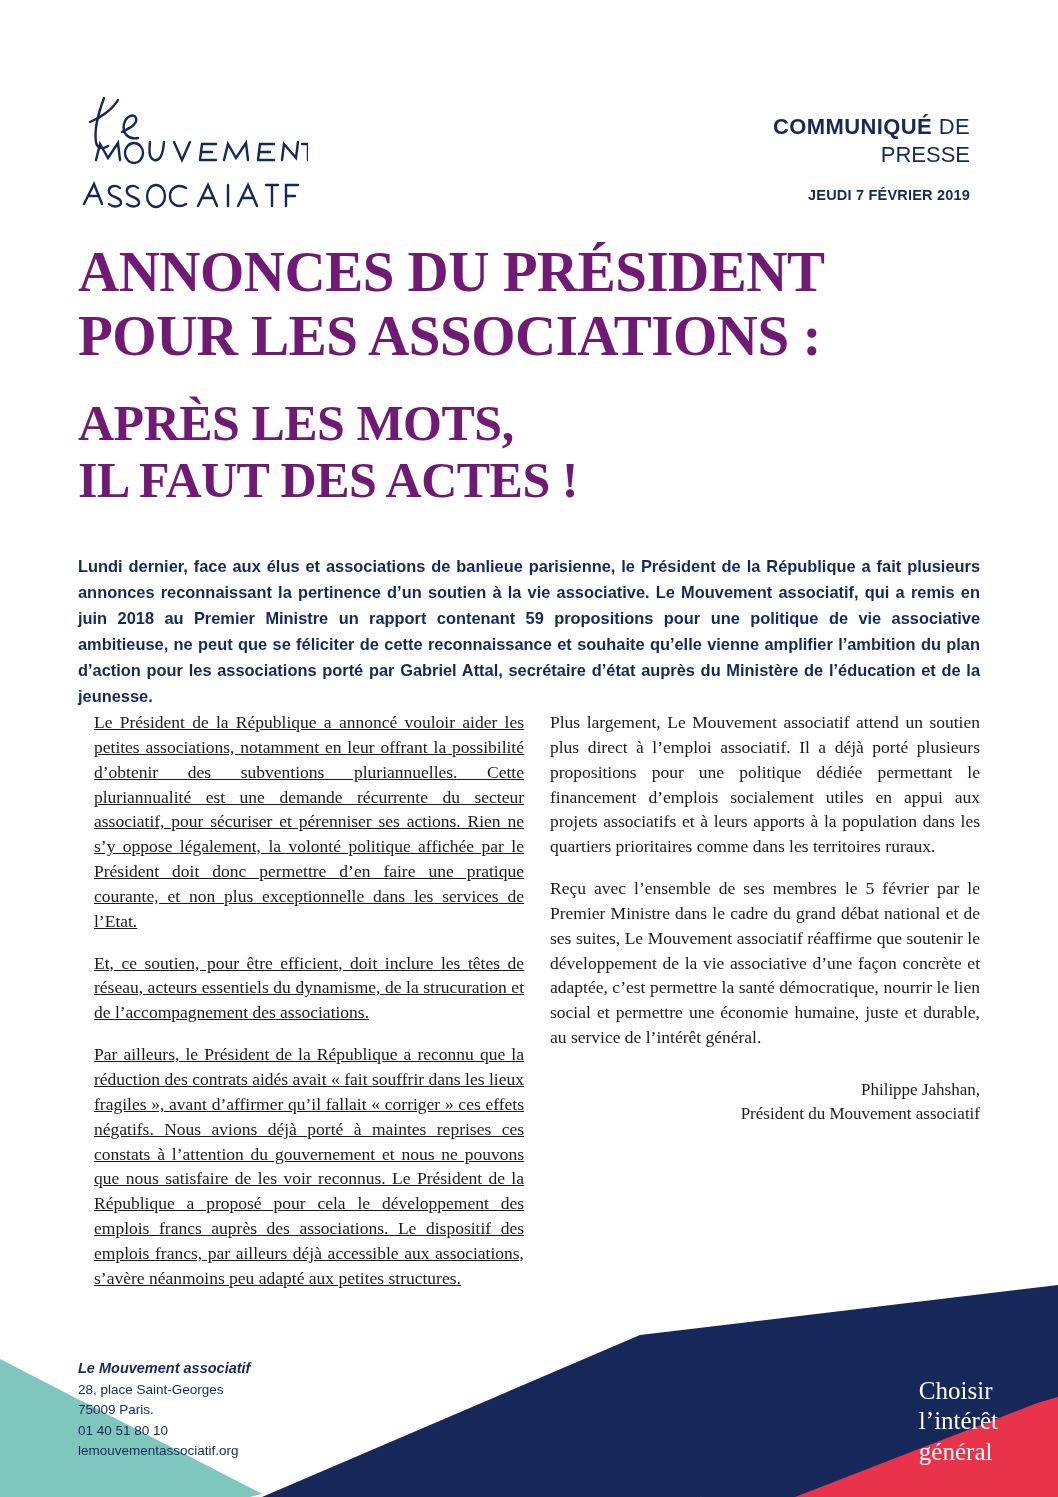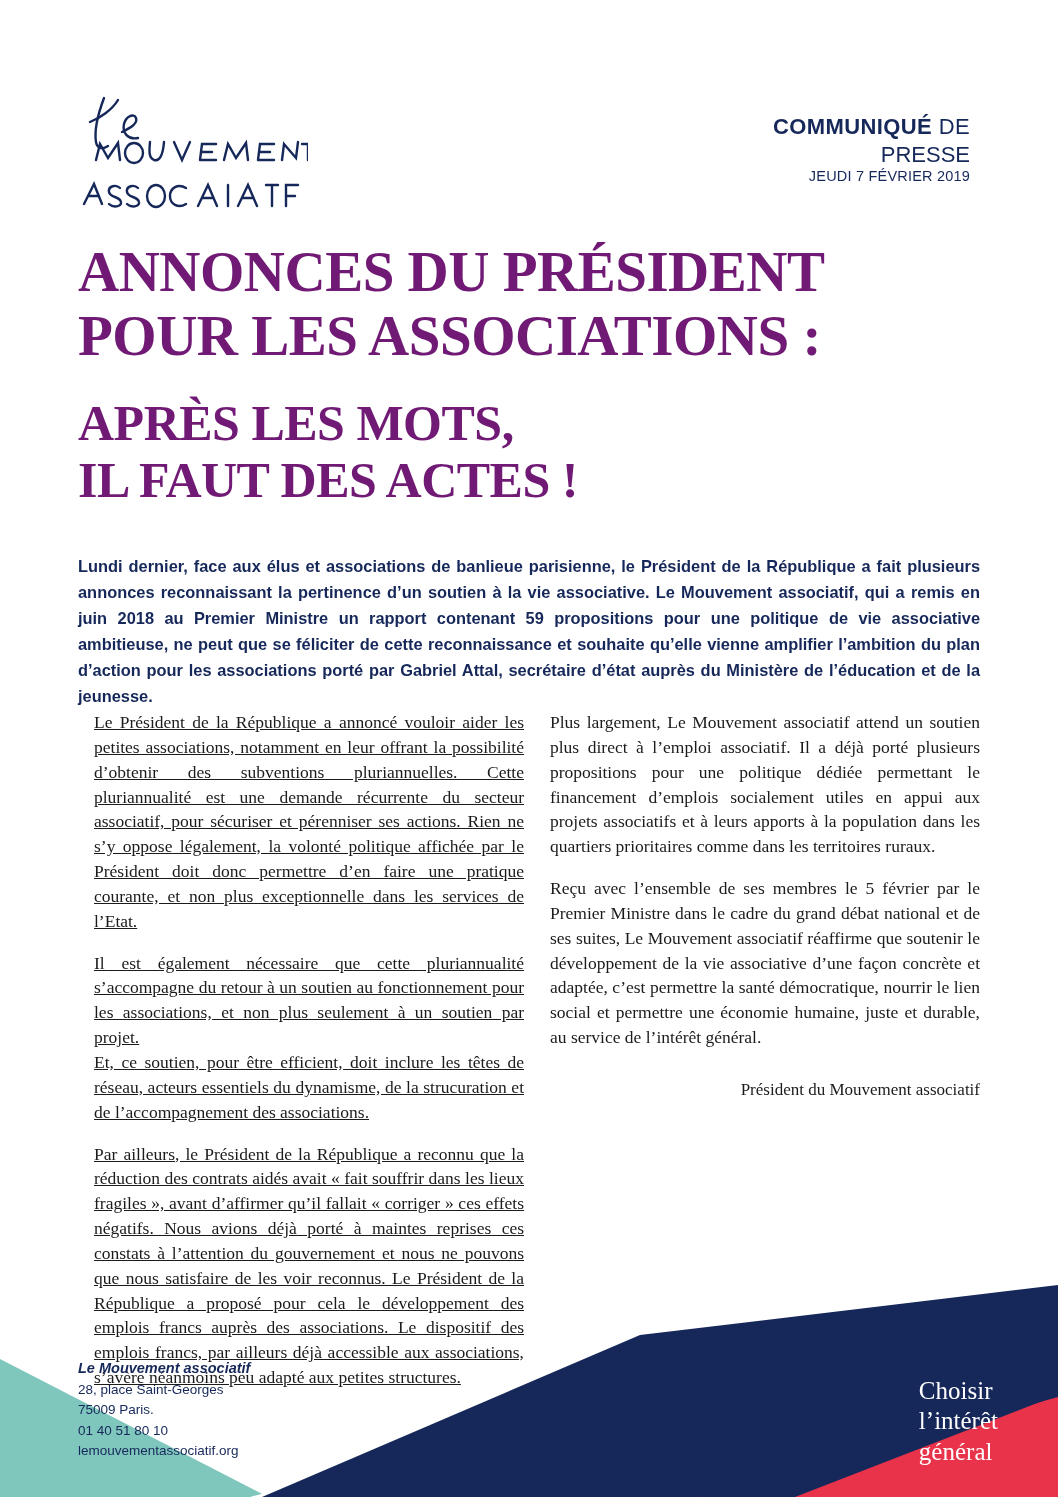--- a/index.html
+++ b/index.html
@@ -43,23 +43,23 @@
     letter-spacing: 0.4px;
     line-height: 1.25;
   }
   .comm-line1 b { font-weight: bold; }
   .comm-line1 span.light { font-weight: normal; }
   .comm-line2 {
     font-size: 22px;
     line-height: 1.25;
   }
   .comm-date {
-    margin-top: 0;
+    margin-top: 19px;
     font-size: 14.5px;
-    font-weight: normal;
+    font-weight: bold;
     color: #16285a;
     letter-spacing: 0.2px;
   }
 
   
   .title {
     position: absolute;
     left: 78px;
     top: 240px;
     width: 900px;
@@ -221,29 +221,29 @@
   <div class="t-line t3">APRÈS LES MOTS,</div>
   <div class="t-line t4">IL FAUT DES ACTES !</div>
 </div>
 
 <div class="lead">Lundi dernier, face aux élus et associations de banlieue parisienne, le Président de la République a fait plusieurs annonces reconnaissant la pertinence d’un soutien à la vie associative. Le Mouvement associatif, qui a remis en juin 2018 au Premier Ministre un rapport contenant 59 propositions pour une politique de vie associative ambitieuse, ne peut que se féliciter de cette reconnaissance et souhaite qu’elle vienne amplifier l’ambition du plan d’action pour les associations porté par Gabriel Attal, secrétaire d’état auprès du Ministère de l’éducation et de la jeunesse.</div>
 
 <div class="cols">
 
   <div class="col left">
     <p>Le Président de la République a annoncé vouloir aider les petites associations, notamment en leur offrant la possibilité d’obtenir des subventions pluriannuelles. Cette pluriannualité est une demande récurrente du secteur associatif, pour sécuriser et pérenniser ses actions. Rien ne s’y oppose légalement, la volonté politique affichée par le Président doit donc permettre d’en faire une pratique courante, et non plus exceptionnelle dans les services de l’Etat.</p>
-    <p class="tight">Il est également nécessaire que cette pluriannualité s’accompagne du retour à un soutien au fonctionnement pour les associations, et non plus seulement à un soutien par projet.</p>
     <p>Et, ce soutien, pour être efficient, doit inclure les têtes de réseau, acteurs essentiels du dynamisme, de la strucuration et de l’accompagnement des associations.</p>
     <p>Par ailleurs, le Président de la République a reconnu que la réduction des contrats aidés avait « fait souffrir dans les lieux fragiles », avant d’affirmer qu’il fallait « corriger » ces effets négatifs. Nous avions déjà porté à maintes reprises ces constats à l’attention du gouvernement et nous ne pouvons que nous satisfaire de les voir reconnus. Le Président de la République a proposé pour cela le développement des emplois francs auprès des associations. Le dispositif des emplois francs, par ailleurs déjà accessible aux associations, s’avère néanmoins peu adapté aux petites structures.</p>
   </div>
 
   <div class="col right">
     <p>Plus largement, Le Mouvement associatif attend un soutien plus direct à l’emploi associatif. Il a déjà porté plusieurs propositions pour une politique dédiée permettant le financement d’emplois socialement utiles en appui aux projets associatifs et à leurs apports à la population dans les quartiers prioritaires comme dans les territoires ruraux.</p>
     <p>Reçu avec l’ensemble de ses membres le 5 février par le Premier Ministre dans le cadre du grand débat national et de ses suites, Le Mouvement associatif réaffirme que soutenir le développement de la vie associative d’une façon concrète et adaptée, c’est permettre la santé démocratique, nourrir le lien social et permettre une économie humaine, juste et durable, au service de l’intérêt général.</p>
     <div class="signature">
+      <div>Philippe Jahshan,</div>
       <div>Président du Mouvement associatif</div>
     </div>
   </div>
 </div>
 
 <div class="bottom">
   <svg width="1058" height="220" viewBox="0 0 1058 220" xmlns="http://www.w3.org/2000/svg">
 
     <polygon points="0,82 268,220 0,220" fill="#7fc6bd"></polygon>
 

